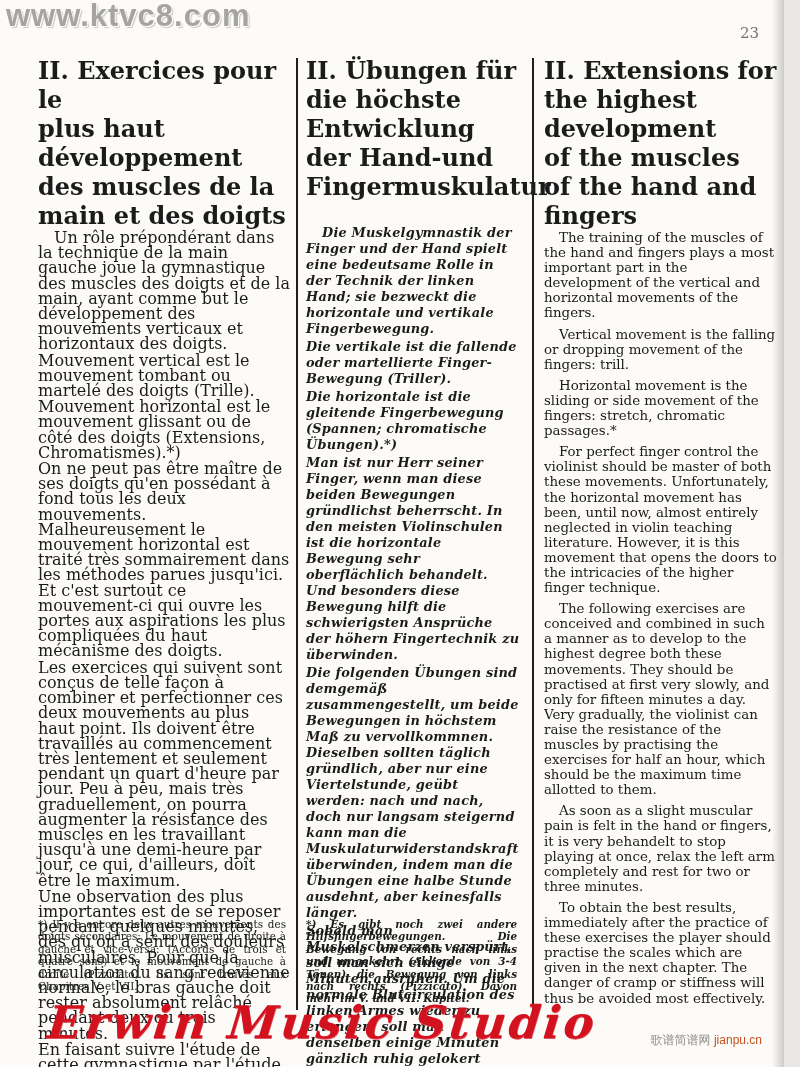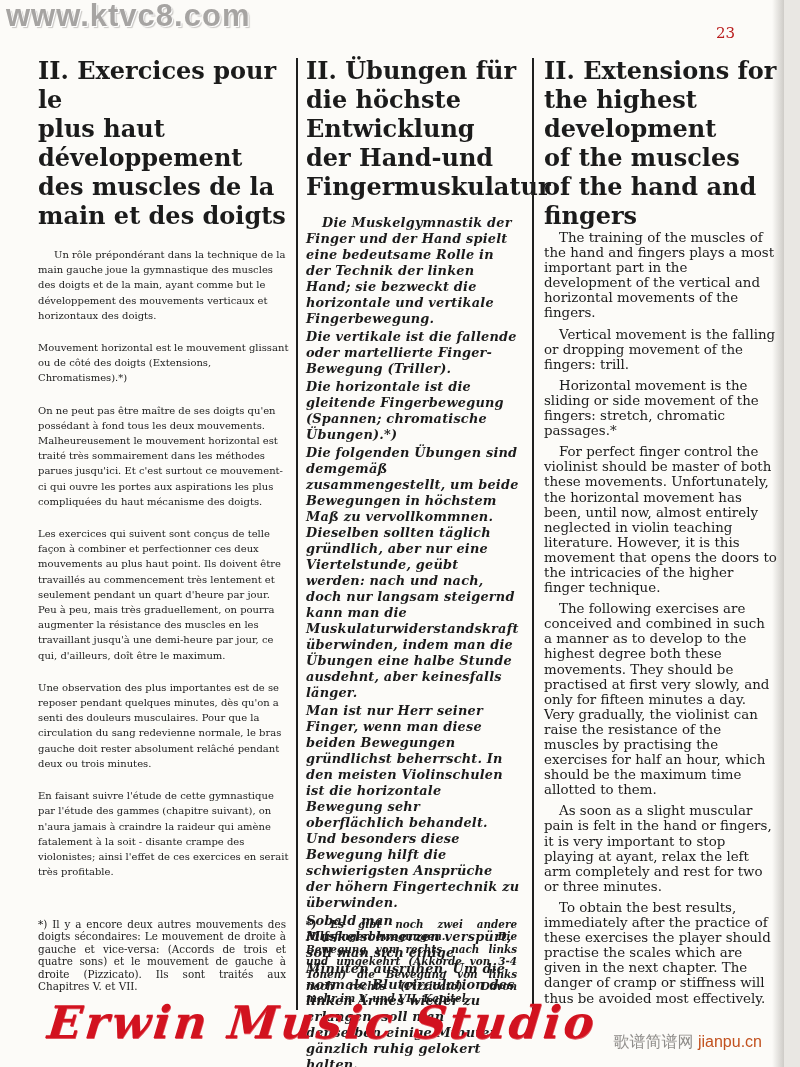--- a/index.html
+++ b/index.html
@@ -14,35 +14,35 @@
     background:linear-gradient(to right, rgba(0,0,0,0), rgba(120,115,108,0.35));
   }
   .watermark-top {
     position:absolute; left:6px; top:-2px;
     font-family:"Liberation Sans", sans-serif;
     font-weight:900; font-size:31px; letter-spacing:1px;
     color:#a6a4a2;
     text-shadow:1px 1px 0 #ffffff, 2px 2px 1px #c9c7c4;
   }
   .page-number {
-    position:absolute; left:716px; top:24px;
-    font-size:15px; color:#b91c1c;text-align:center;
+    position:absolute; left:740px; top:24px;
+    font-size:15px; color:#737373;text-align:center;
   }
   .column { position:absolute; top:56px; height:980px; }
   .col-fr { left:38px;  width:252px; }
   .col-de { left:306px; width:215px; }
   .col-en { left:544px; width:233px; }
   .divider {
     position:absolute; top:58px; width:1.5px; height:952px;
     background:#1f1f1f;
   }
   .divider-1 { left:296px; }
   .divider-2 { left:532px; }
-  .col-de h2 { margin-bottom:14px; }
-  .col-fr p { font-size:10px; line-height:15.2px; margin-bottom:1px;margin-top:17px; }
+  .col-de h2 { margin-bottom:24px; }
+  .col-fr p { font-size:16px; line-height:15.2px; margin-bottom:1px; }
   .col-en p { font-size:13.4px; line-height:15.1px; margin-bottom:6px; text-indent:15px; }
   .col-de p {
     font-size:12.9px; line-height:16px; margin-bottom:2px;
     font-style:italic; font-weight:bold; letter-spacing:0.2px;
   }
   .indent { text-indent:16px; }
   .footnote {
     position:absolute; top:862px; left:0; right:4px;
     font-size:10.4px; line-height:12.4px; text-align:justify;
   }
@@ -50,21 +50,21 @@
   .script-logo {
     position:absolute; left:48px; top:996px;
     font-family:"DejaVu Serif", serif; font-style:italic; font-weight:bold;
     font-size:45px; letter-spacing:3px; color:#d2121f;
     transform:skewX(-6deg);
     text-shadow:0.5px 0.5px 0 #e2555e;
     white-space:nowrap;
   }
   .bottom-right {
     position:absolute; right:22px; top:1032px;
-    font-family:"Liberation Sans", sans-serif; font-size:16px;
+    font-family:"Liberation Sans", sans-serif; font-size:12px;
     white-space:nowrap;
   }
   .bottom-right .cn  { color:#8f8d8a; }
   .bottom-right .url { color:#c2511f; }
 </style>
 </head>
 <body>
 
 <div class="page">
 
@@ -72,62 +72,63 @@
   <div class="page-number">23</div>
 
   <div class="column col-fr">
     <h2>
       <span>II. Exercices pour le</span><br>
       <span>plus haut développement</span><br>
       <span>des muscles de la</span><br>
       <span>main et des doigts</span>
     </h2>
     <p class="indent">Un rôle prépondérant dans la technique de la main gauche joue la gymnastique des muscles des doigts et de la main, ayant comme but le développement des mouvements verticaux et horizontaux des doigts.</p>
+    <p>Mouvement vertical est le mouvement tombant ou martelé des doigts (Trille).</p>
     <p>Mouvement horizontal est le mouvement glissant ou de côté des doigts (Extensions, Chromatismes).*)</p>
     <p>On ne peut pas être maître de ses doigts qu'en possédant à fond tous les deux mouvements. Malheureusement le mouvement horizontal est traité très sommairement dans les méthodes parues jusqu'ici. Et c'est surtout ce mouvement-ci qui ouvre les portes aux aspirations les plus compliquées du haut mécanisme des doigts.</p>
     <p>Les exercices qui suivent sont conçus de telle façon à combiner et perfectionner ces deux mouvements au plus haut point. Ils doivent être travaillés au commencement très lentement et seulement pendant un quart d'heure par jour. Peu à peu, mais très graduellement, on pourra augmenter la résistance des muscles en les travaillant jusqu'à une demi-heure par jour, ce qui, d'ailleurs, doît être le maximum.</p>
     <p>Une observation des plus importantes est de se reposer pendant quelques minutes, dès qu'on a senti des douleurs musculaires. Pour que la circulation du sang redevienne normale, le bras gauche doit rester absolument relâché pendant deux ou trois minutes.</p>
     <p>En faisant suivre l'étude de cette gymnastique par l'étude des gammes (chapitre suivant), on n'aura jamais à craindre la raideur qui amène fatalement à la soit - disante crampe des violonistes; ainsi l'effet de ces exercices en serait très profitable.</p>
     <div class="footnote">*) Il y a encore deux autres mouvements des doigts sécondaires: Le mouvement de droite à gauche et vice-versa: (Accords de trois et quatre sons) et le mouvement de gauche à droite (Pizzicato). Ils sont traités aux Chapitres V. et VII.</div>
   </div>
 
   <div class="divider divider-1"></div>
 
   <div class="column col-de">
     <h2>
       <span>II. Übungen für</span><br>
       <span>die höchste Entwicklung</span><br>
       <span>der Hand-und</span><br>
       <span>Fingermuskulatur</span>
     </h2>
     <p class="indent">Die Muskelgymnastik der Finger und der Hand spielt eine bedeutsame Rolle in der Technik der linken Hand; sie bezweckt die horizontale und vertikale Fingerbewegung.</p>
     <p>Die vertikale ist die fallende oder martellierte Finger-Bewegung (Triller).</p>
     <p>Die horizontale ist die gleitende Fingerbewegung (Spannen; chromatische Übungen).*)</p>
+    <p>Man ist nur Herr seiner Finger, wenn man diese beiden Bewegungen gründlichst beherrscht. In den meisten Violinschulen ist die horizontale Bewegung sehr oberflächlich behandelt. Und besonders diese Bewegung hilft die schwierigsten Ansprüche der höhern Fingertechnik zu überwinden.</p>
     <p>Die folgenden Übungen sind demgemäß zusammengestellt, um beide Bewegungen in höchstem Maß zu vervollkommnen. Dieselben sollten täglich gründlich, aber nur eine Viertelstunde, geübt werden: nach und nach, doch nur langsam steigernd kann man die Muskulaturwiderstandskraft überwinden, indem man die Übungen eine halbe Stunde ausdehnt, aber keinesfalls länger.</p>
-    <p>Man ist nur Herr seiner Finger, wenn man diese beiden Bewegungen gründlichst beherrscht. In den meisten Violinschulen ist die horizontale Bewegung sehr oberflächlich behandelt. Und besonders diese Bewegung hilft die schwierigsten Ansprüche der höhern Fingertechnik zu überwinden.</p>
     <p>Sobald man Muskelschmerzen verspürt, soll man sich einige Minuten ausruhen. Um die normale Blutcirculation des linken Armes wieder zu erlangen, soll man denselben einige Minuten gänzlich ruhig gelokert halten.</p>
     <p>Läßt man dieser Übung die Tonleiterübung (folgendes Kapitel) folgen, braucht man nie die Steife zu befürchten, welche schlechterdings den sogenannten Violinspielerkrampf nach sich zieht. Der Erfolg dieser Übungen-wenn auf die angegebene Weise ausgeführt- ist sicher.</p>
     <div class="footnote">*) Es gibt noch zwei andere Hilfsfingerbewegungen. Die Bewegung von rechts nach links und umgekehrt (Akkorde von 3-4 Tönen) die Bewegung von links nach rechts (Pizzicato). Davon mehr im V. und VII. Kapitel.</div>
   </div>
 
   <div class="divider divider-2"></div>
 
   <div class="column col-en">
     <h2>
       <span>II. Extensions for</span><br>
       <span>the highest development</span><br>
       <span>of the muscles</span><br>
       <span>of the hand and fingers</span>
     </h2>
     <p>The training of the muscles of the hand and fingers plays a most important part in the development of the vertical and horizontal movements of the fingers.</p>
     <p>Vertical movement is the falling or dropping movement of the fingers: trill.</p>
     <p>Horizontal movement is the sliding or side movement of the fingers: stretch, chromatic passages.*</p>
     <p>For perfect finger control the violinist should be master of both these movements. Unfortunately, the horizontal movement has been, until now, almost entirely neglected in violin teaching literature. However, it is this movement that opens the doors to the intricacies of the higher finger technique.</p>
     <p>The following exercises are conceived and combined in such a manner as to develop to the highest degree both these movements. They should be practised at first very slowly, and only for fifteen minutes a day. Very gradually, the violinist can raise the resistance of the muscles by practising the exercises for half an hour, which should be the maximum time allotted to them.</p>
-    <p>As soon as a slight muscular pain is felt in the hand or fingers, it is very important to stop playing at ayant, relax the left arm completely and rest for two or three minutes.</p>
+    <p>As soon as a slight muscular pain is felt in the hand or fingers, it is very behandelt to stop playing at once, relax the left arm completely and rest for two or three minutes.</p>
     <p>To obtain the best results, immediately after the practice of these exercises the player should practise the scales which are given in the next chapter. The danger of cramp or stiffness will thus be avoided most effectively.</p>
   </div>
 
   <div class="script-logo">Erwin Music Studio</div>
 
   <div class="bottom-right">
     <span class="cn">歌谱简谱网</span>
     <span class="url">jianpu.cn</span>
   </div>
 

